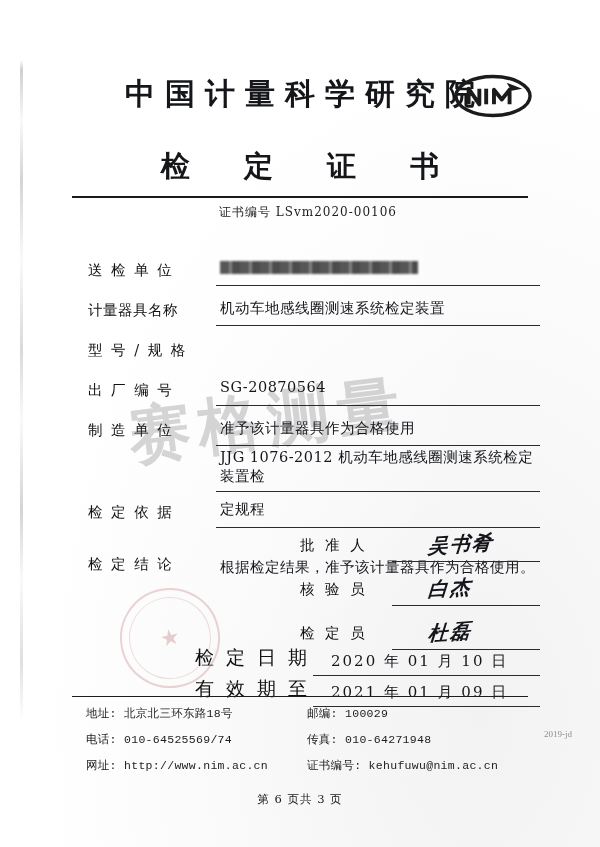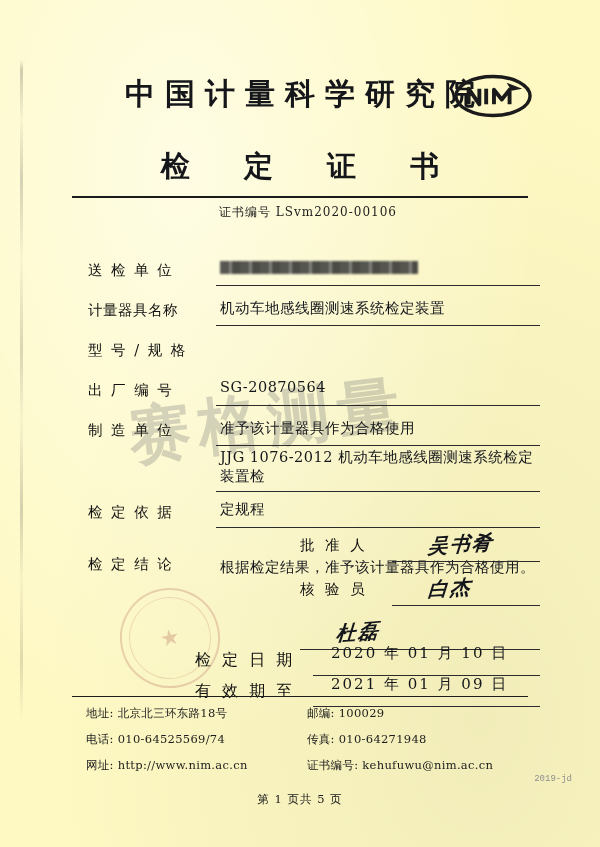--- a/index.html
+++ b/index.html
@@ -7,21 +7,21 @@
     padding: 0;
     background: #d8d8d6;
   }
   body {
     font-family: "DejaVu Sans", "Liberation Sans", sans-serif;
   }
   .page {
     position: relative;
     width: 600px;
     height: 847px;
-    background: #fef9c3;
+    background: #ffffff;
     overflow: hidden;
   }
   
   .paper-tint {
     position: absolute;
     inset: 0;
     background:
       radial-gradient(ellipse at 30% 20%, rgba(255,255,255,0.55), rgba(0,0,0,0) 60%),
       radial-gradient(ellipse at 80% 85%, rgba(0,0,0,0.05), rgba(0,0,0,0) 65%);
     pointer-events: none;
@@ -207,34 +207,34 @@
   }
   .date-row {
     display: flex;
     align-items: flex-end;
     height: 31px;
   }
   .date-label {
     width: 118px;
     flex: none;
     font-family: "DejaVu Serif", "Liberation Serif", serif;
-    font-size: 16px;
+    font-size: 19px;
     letter-spacing: 3px;
     color: #111;
     padding-bottom: 5px;
     white-space: nowrap;
   }
   .date-value {
     flex: 1;
     border-bottom: 1.2px solid #2b2b2b;
     font-family: "DejaVu Serif", "Liberation Serif", serif;
     font-size: 15px;
     color: #14161b;
     letter-spacing: 2px;
-    padding: 0 0 12px 18px;
+    padding: 0 0 4px 18px;
     text-align: left;
   }
 
   
   .footer-rule {
     position: absolute;
     left: 72px; right: 72px;
     top: 696px;
     border-top: 1.6px solid #1d1d1d;
   }
@@ -242,37 +242,38 @@
     position: absolute;
     left: 86px; right: 72px;
     top: 706px;
     font-family: "DejaVu Serif", "Liberation Serif", serif;
     font-size: 11.5px;
     color: #1c1c1c;
   }
   .f-row {
     display: flex;
     margin-bottom: 11px;
+    font-family: Liberation Mono, monospace;
   }
   .f-col { width: 50%; letter-spacing: 0.3px; }
   .page-num {
     position: absolute;
     left: 0; right: 0;
     top: 792px;
     text-align: center;
     font-family: "DejaVu Serif", "Liberation Serif", serif;
     font-size: 11.5px;
     color: #1c1c1c;
     letter-spacing: 1px;
   }
   .doc-code {
     position: absolute;
     right: 28px;
-    top: 774px;
-    font-family: Liberation Mono, monospace;
+    top: 729px;
+    font-family: Liberation Serif, serif;
     font-size: 9px;
     color: #8f8f8f;
   }
 
   
   .watermark {
     position: absolute;
     left: 128px;
     top: 378px;
     font-family: "DejaVu Serif", "Liberation Serif", serif;
@@ -389,20 +390,21 @@
         <span class="hand">吴书肴</span>
       </div>
     </div>
     <div class="sig-row">
       <div class="sig-label">核 验 员</div>
       <div class="sig-value">
         <span class="hand">白杰</span>
       </div>
     </div>
     <div class="sig-row">
+      <div class="sig-label">检 定 员</div>
       <div class="sig-value">
         <span class="hand">杜磊</span>
       </div>
     </div>
   </div>
 
   <div class="stamp">
     <div class="stamp-star">★</div>
   </div>
 
@@ -427,14 +429,14 @@
       <div class="f-col">电话: 010-64525569/74</div>
       <div class="f-col">传真: 010-64271948</div>
     </div>
     <div class="f-row">
       <div class="f-col">网址: http://www.nim.ac.cn</div>
       <div class="f-col">证书编号: kehufuwu@nim.ac.cn</div>
     </div>
   </div>
 
   <div class="doc-code">2019-jd</div>
-  <div class="page-num">第 1 页共 5 页</div>
+  <div class="page-num">第 6 页共 3 页</div>
 </div>
 
 </body></html>

